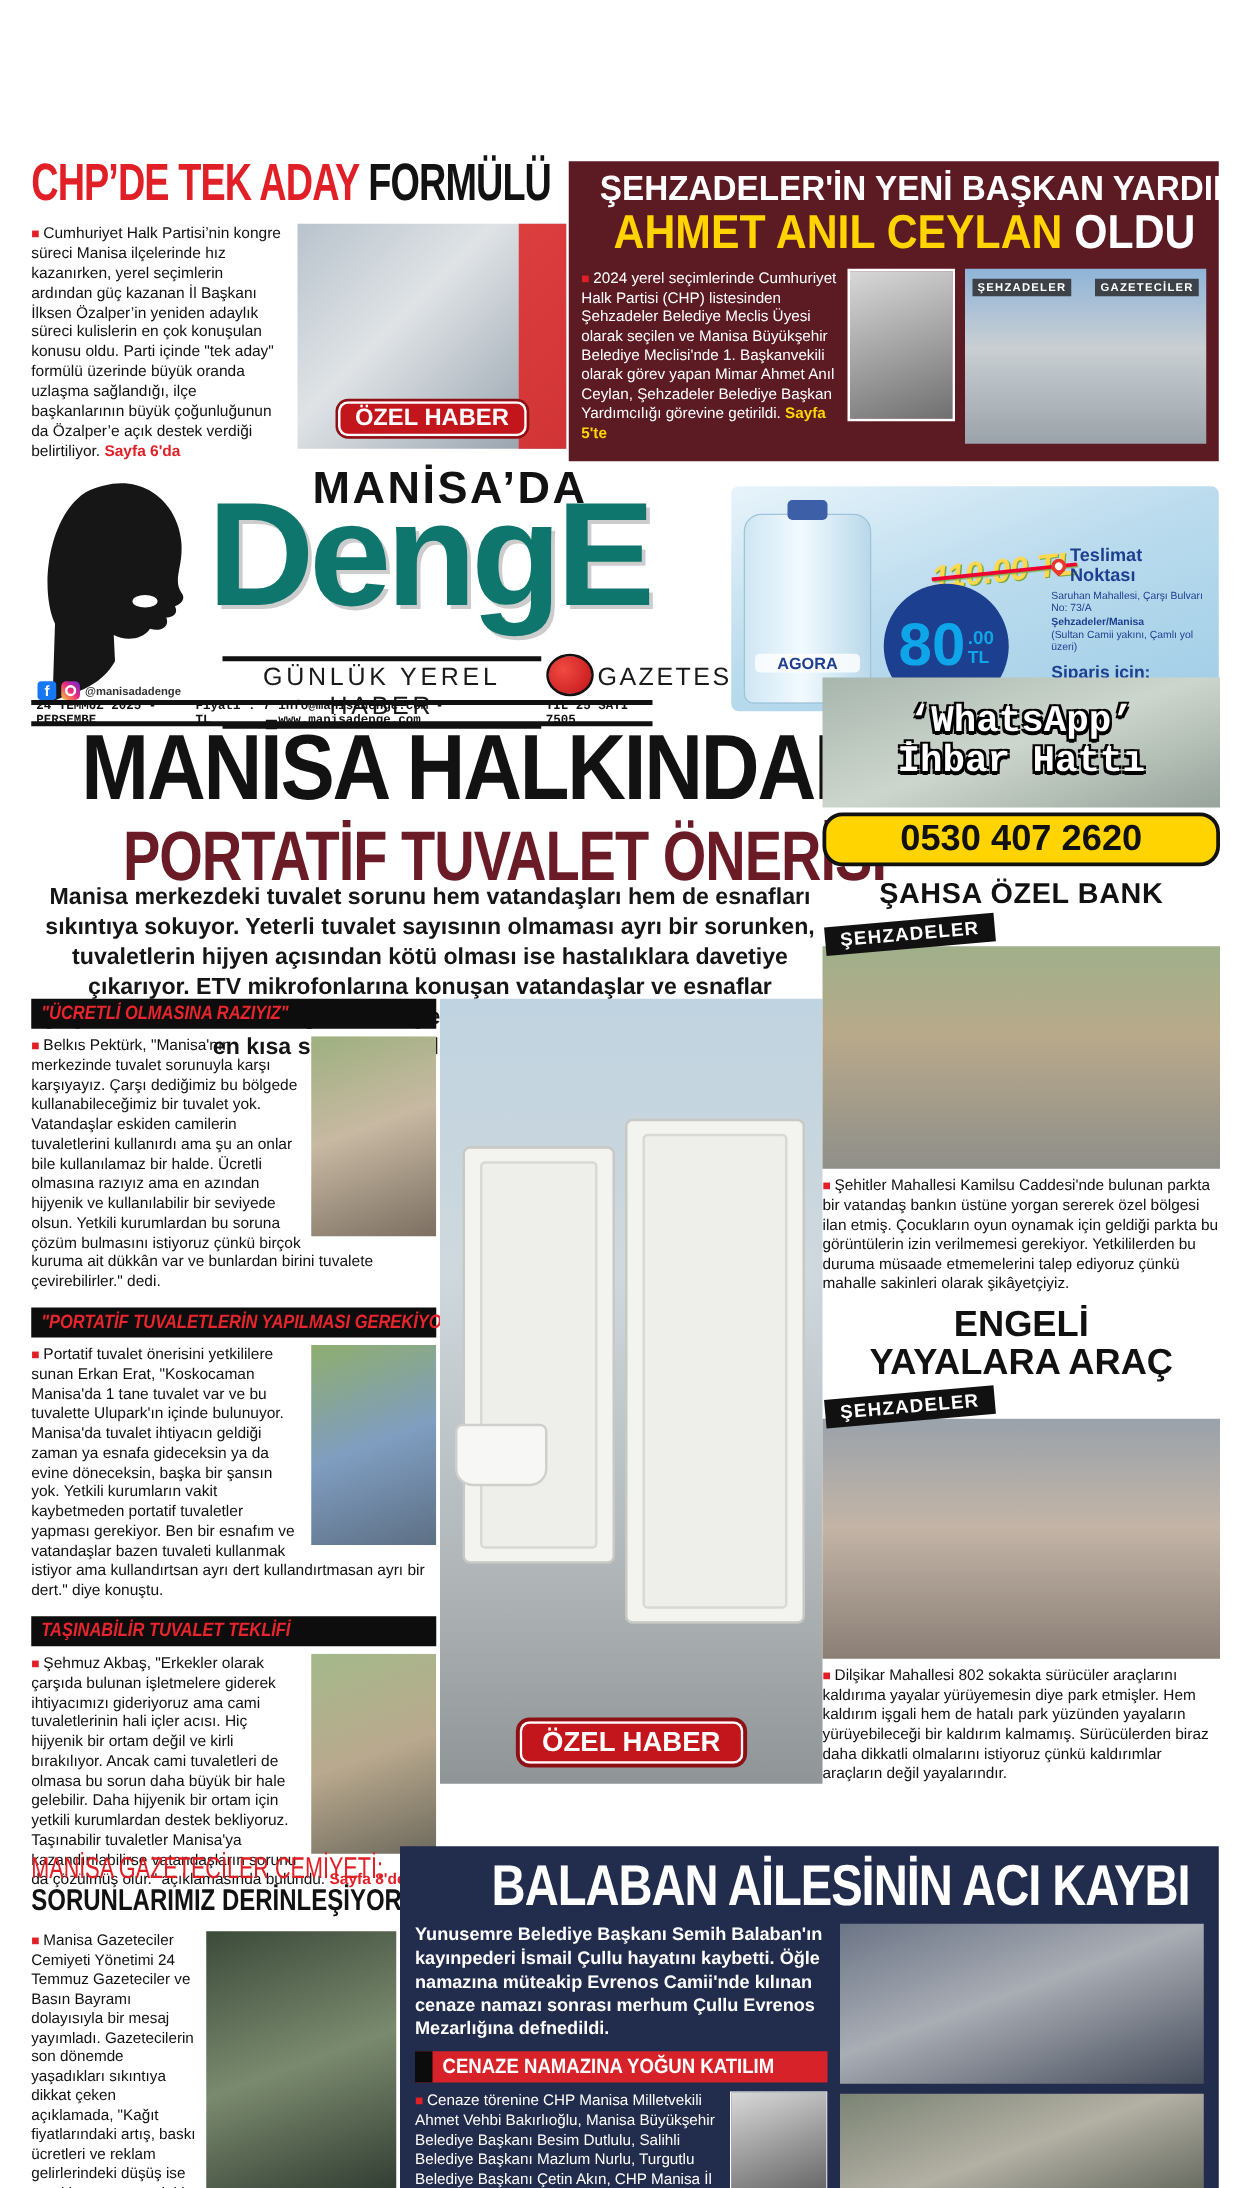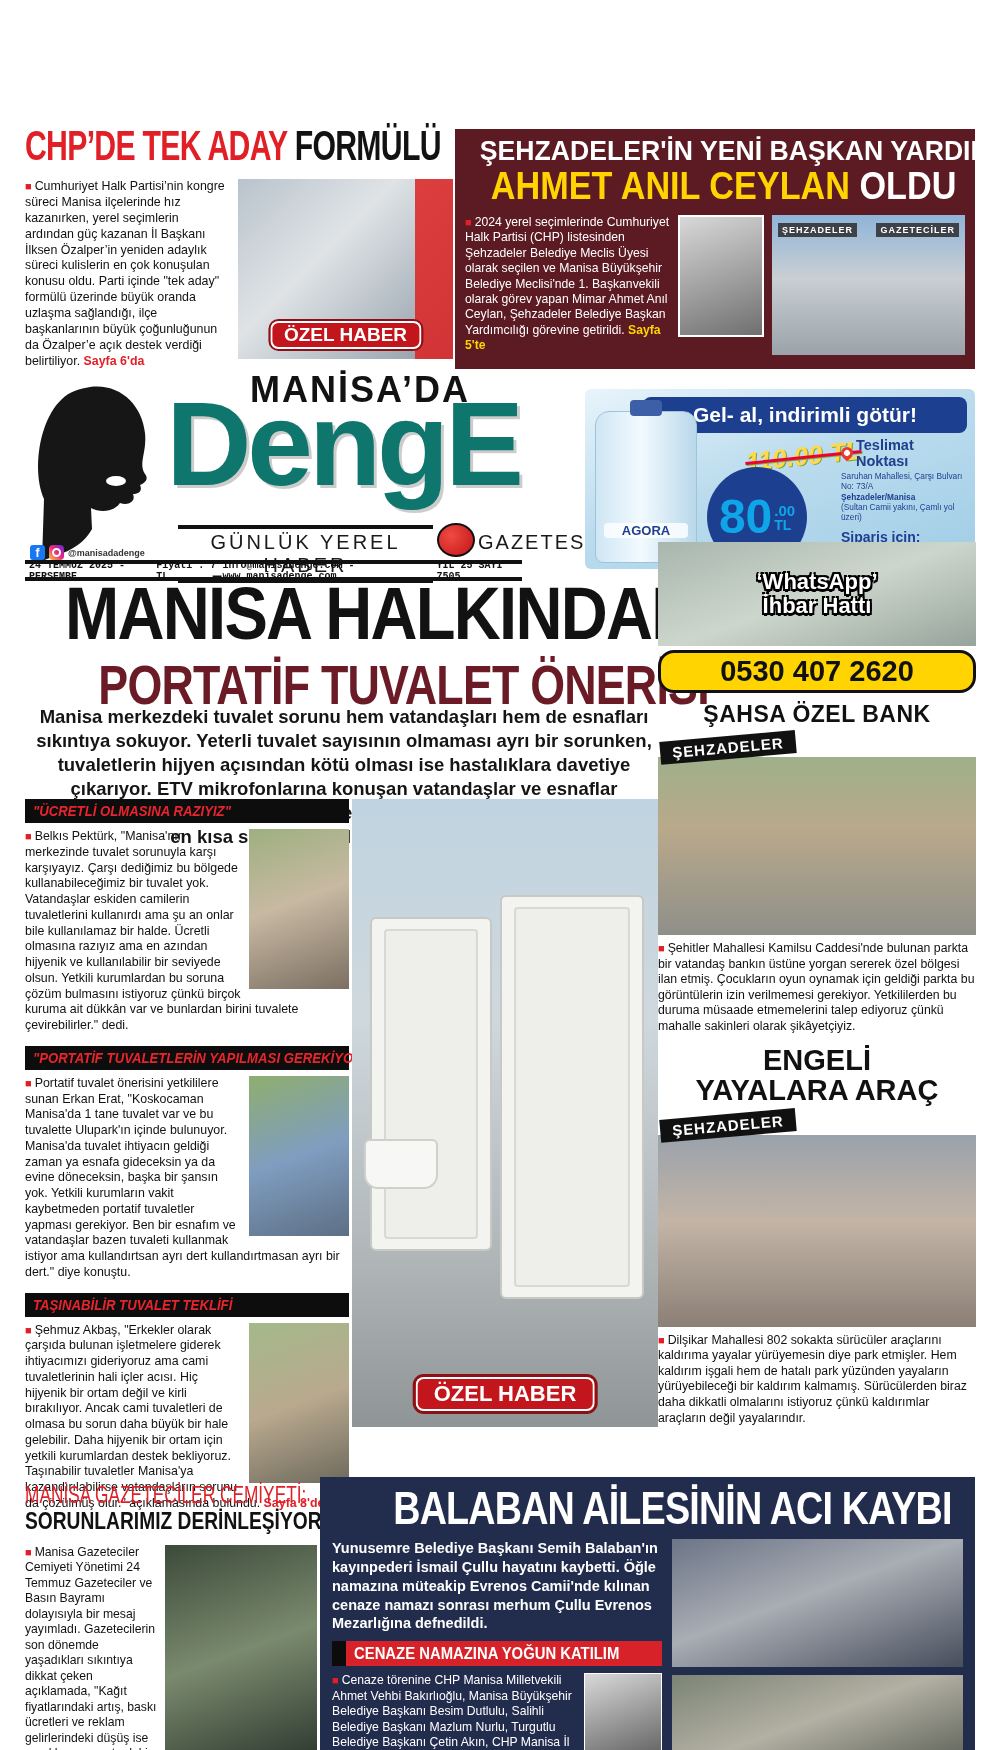--- a/index.html
+++ b/index.html
@@ -108,22 +108,22 @@
                background:linear-gradient(180deg,#bfd3e0 0%,#cfd8dd 35%,#aeb4b6 75%,#8f9496 100%);}
   .cabin{position:absolute;background:#f3f3f0;border:2px solid #c8c8c4;border-radius:6px;}
   .cabin-door{position:absolute;inset:10px 12px;border:2px solid #d8d8d4;border-radius:4px;background:#eeeeea;}
   .sink{position:absolute;left:12px;top:340px;width:70px;height:46px;background:#f7f7f5;border:2px solid #cfcfcb;border-radius:6px 6px 14px 14px;}
   .cp-badge{position:absolute;left:50%;transform:translateX(-50%);bottom:16px;background:#c3161c;color:#fff;font-weight:bold;
             font-size:22px;padding:4px 18px;border-radius:8px;white-space:nowrap;box-shadow:inset 0 0 0 2px #fff,0 0 0 3px #8d1014;}
   
   .rightcol{position:absolute;left:658px;top:505px;width:318px;}
   .wa{position:relative;height:104px;background:linear-gradient(160deg,#a8b6ad 0%,#cdd6cd 50%,#97a49b 100%);
       display:flex;flex-direction:column;align-items:center;justify-content:center;}
-  .wa div{font-size:22px;font-weight:bold;color:#fff;line-height:1.08;
-          text-shadow:-2px -2px 0 #000,2px -2px 0 #000,-2px 2px 0 #000,2px 2px 0 #000,0 3px 0 #000;}
+  .wa div{font-size:30px;font-weight:bold;color:#fff;line-height:1.08;
+          text-shadow:-2px -2px 0 #000,2px -2px 0 #000,-2px 2px 0 #000,2px 2px 0 #000,0 3px 0 #000;font-family:Liberation Mono, monospace;}
   .wanum{margin-top:4px;background:#ffd400;border:3px solid #111;border-radius:16px;text-align:center;
          font-size:29px;font-weight:bold;color:#111;padding:2px 0;}
   .rc-h1{font-size:23px;font-weight:bold;text-align:center;margin-top:8px;letter-spacing:0.5px;}
   .badge{display:inline-block;background:#111;color:#fff;font-weight:bold;font-size:15px;padding:3px 12px;
          transform:rotate(-5deg);position:relative;z-index:2;margin:8px 0 -10px 2px;letter-spacing:1px;}
   .rc-photo1{height:178px;background:linear-gradient(180deg,#9fb08a 0%,#b9a98b 40%,#8f8f89 100%);}
   .rc-photo2{height:192px;background:linear-gradient(180deg,#9aa2ab 0%,#c3b4a6 45%,#8b7f76 100%);}
   .rc-cap{font-size:12.3px;line-height:1.27;margin-top:6px;}
   .rc-h2{font-size:29px;font-weight:bold;text-align:center;line-height:1.05;margin-top:10px;}
   
@@ -202,21 +202,20 @@
     </div>
     <div class="datebar">
       <span>24 TEMMUZ 2025 - PERŞEMBE</span>
       <span>Fiyatı : 7 TL</span>
       <span>info@manisadenge.com - www.manisadenge.com</span>
       <span>YIL 25 SAYI 7505</span>
     </div>
   </div>
 
   <div class="ad">
-    <div class="ad-head">Gel- al, indirimli götür!</div>
     <div class="bottle">
       <div class="bottle-label">AGORA</div>
     </div>
     <div class="oldprice">110.00 TL</div>
     <div class="pricecircle">
       <span class="pc-main">80</span>
       <span class="pc-side">
         <span class="pc-cents">.00</span>
         <span class="pc-cur">TL</span>
       </span>

